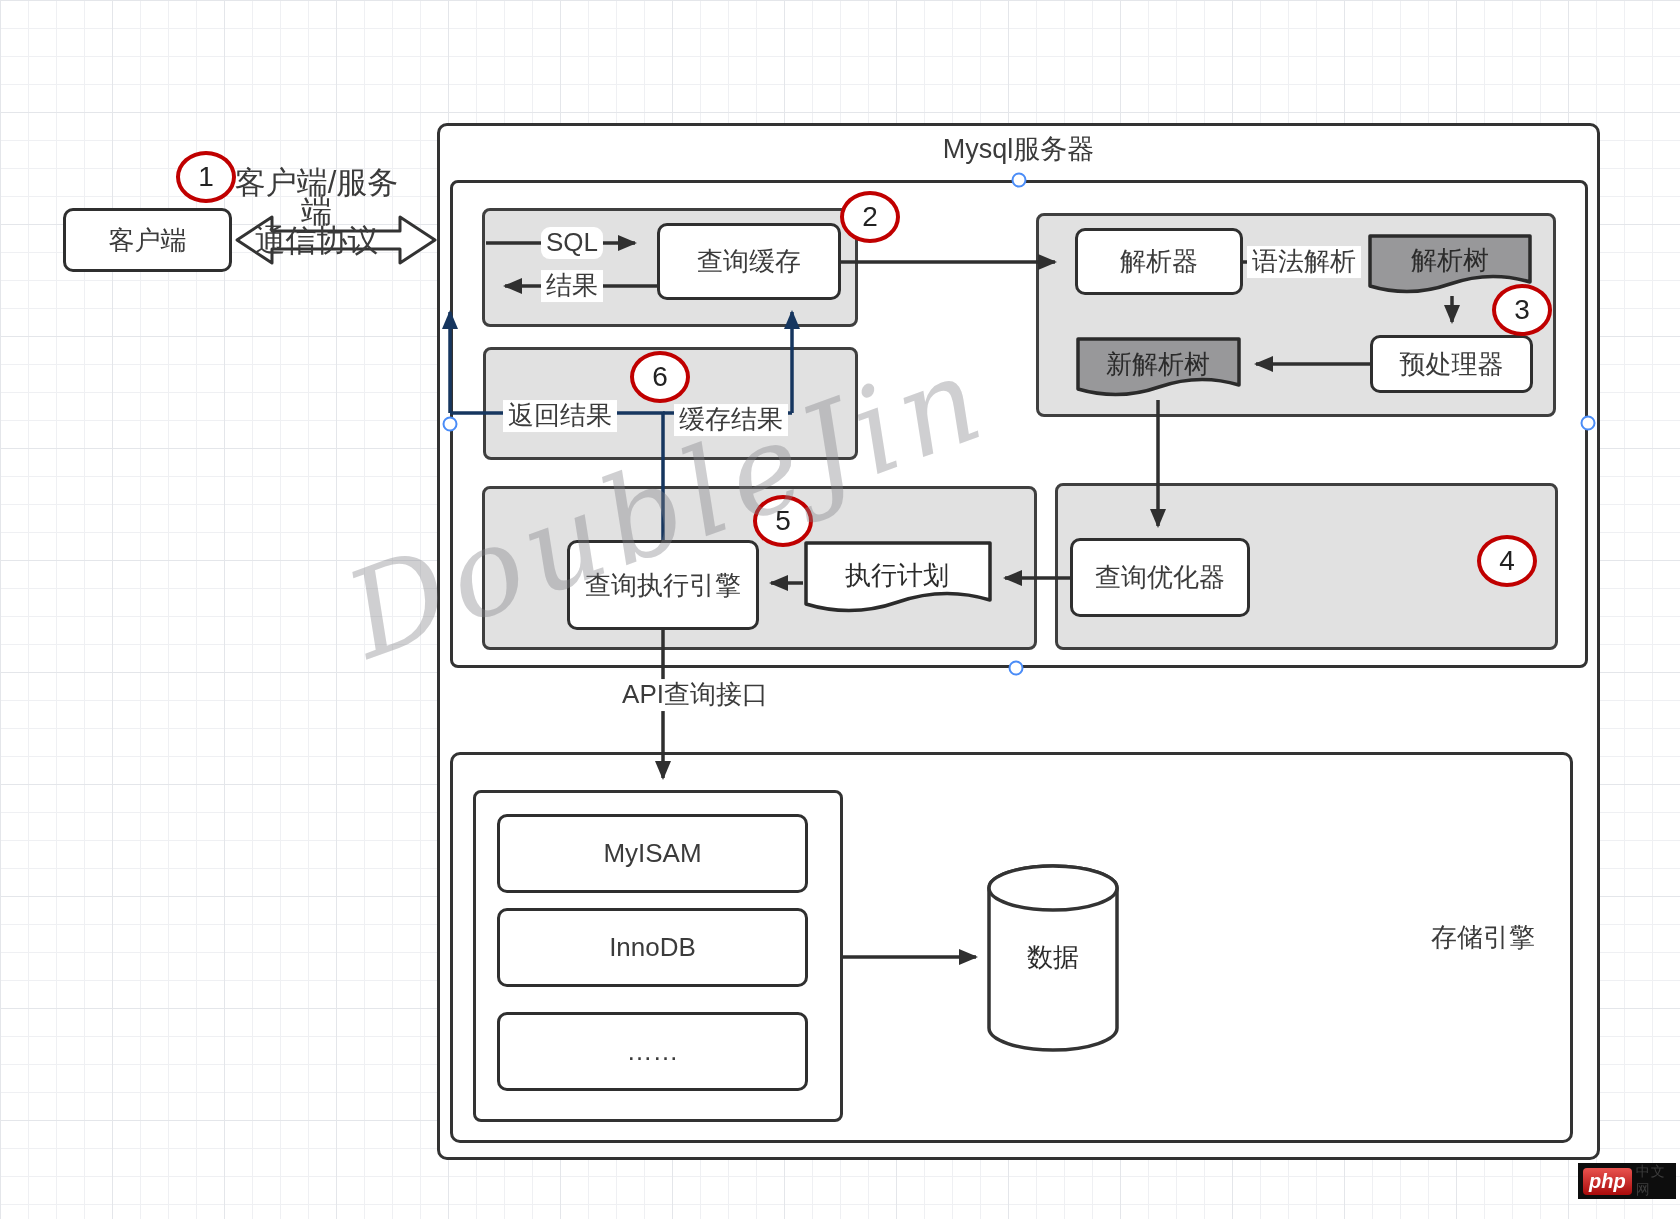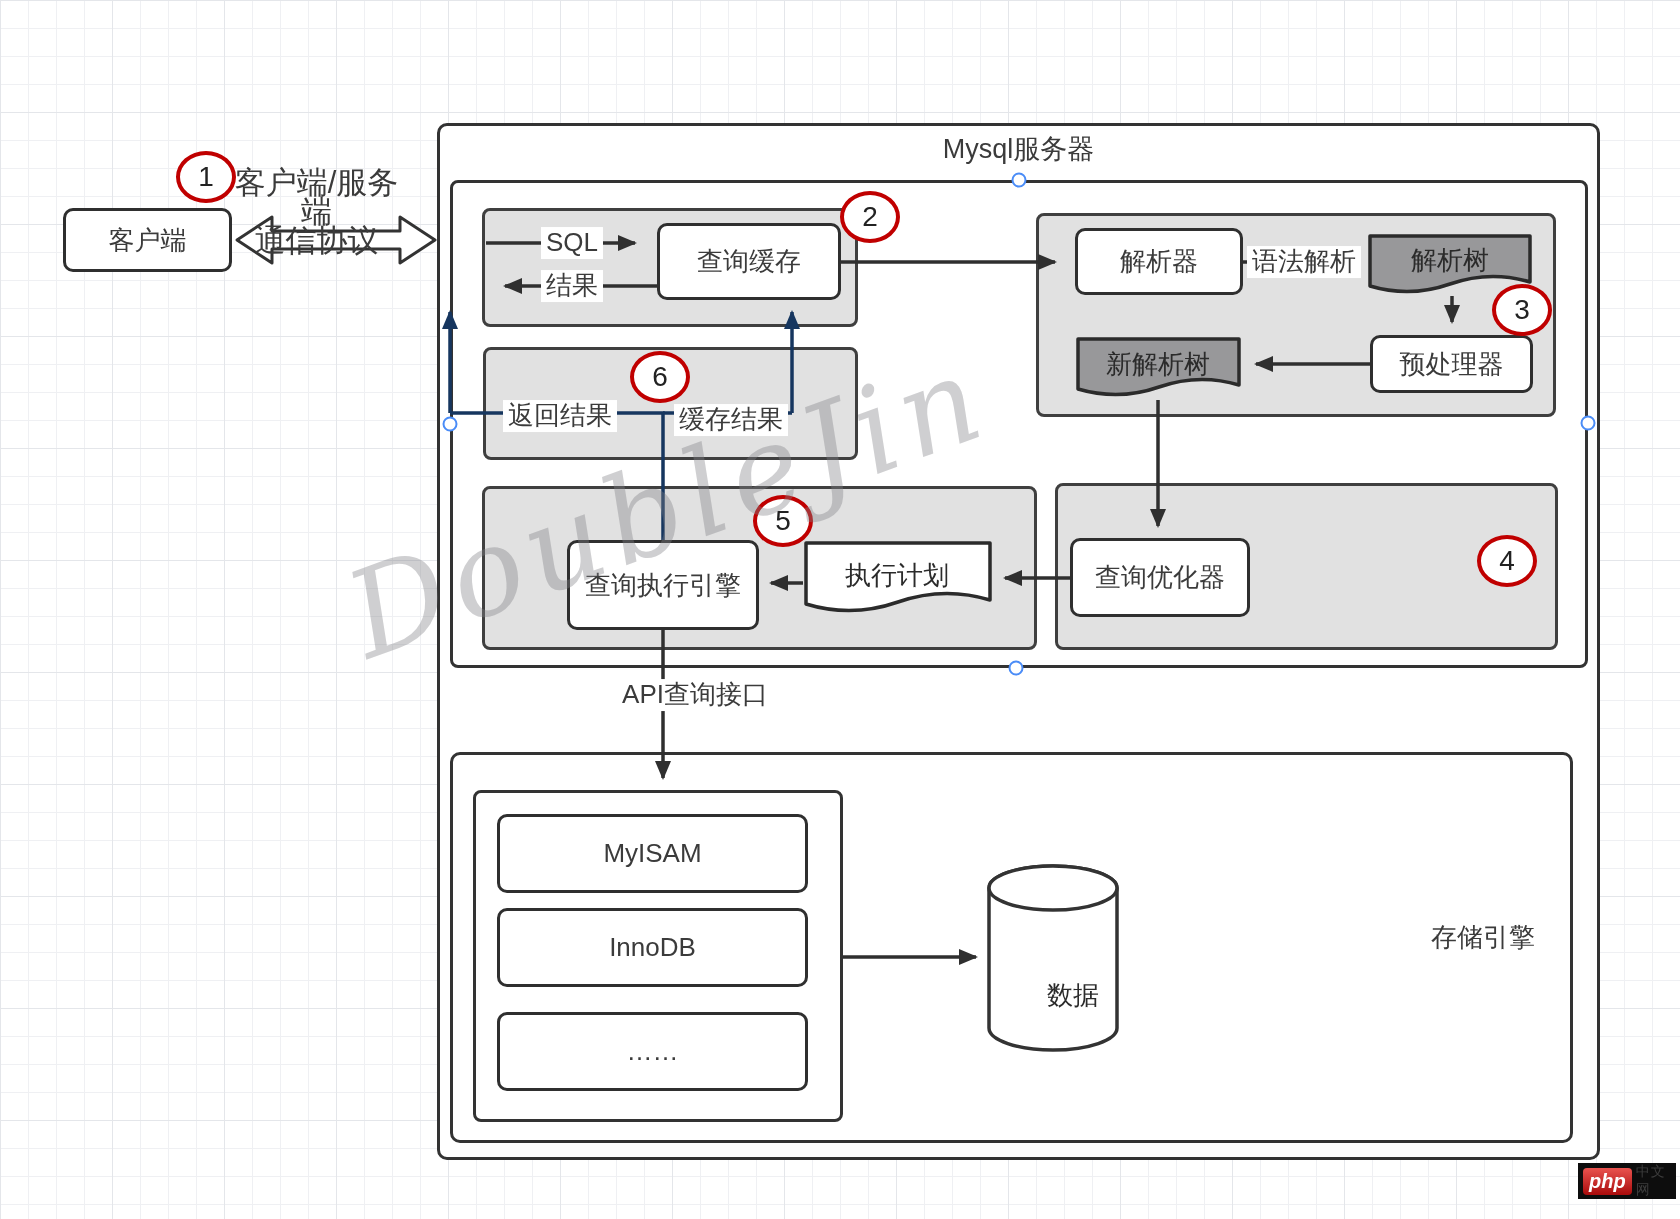--- a/index.html
+++ b/index.html
@@ -70,21 +70,21 @@
   <div class="abs nodebox" style="left:1370px;top:335px;width:163px;height:58px;">预处理器</div>
   <div class="abs nodebox" style="left:1070px;top:538px;width:180px;height:79px;">查询优化器</div>
   <div class="abs nodebox" style="left:567px;top:540px;width:192px;height:90px;">查询执行引擎</div>
 
   <div class="abs box" style="left:450px;top:752px;width:1123px;height:391px;z-index:1;"></div>
   <div class="abs box" style="left:473px;top:790px;width:370px;height:332px;border-radius:8px;z-index:2;"></div>
   <div class="abs nodebox" style="left:497px;top:908px;width:311px;height:79px;">InnoDB</div>
   <div class="abs nodebox" style="left:497px;top:814px;width:311px;height:79px;">MyISAM</div>
   <div class="abs nodebox" style="left:497px;top:1012px;width:311px;height:79px;">……</div>
   <div class="abs lbl" style="left:1395px;top:920px;width:140px;text-align:right;z-index:4;">存储引擎</div>
-  <div class="doc-label" style="left:1053px;top:995px;margin-left:20px;">数据</div>
+  <div class="doc-label" style="left:1053px;top:957px;">数据</div>
 
   <svg class="wires" width="1680" height="1219" viewBox="0 0 1680 1219">
     <defs>
       <marker id="mB" markerUnits="userSpaceOnUse" markerWidth="22" markerHeight="20" refX="18" refY="9" orient="auto">
         <path d="M1,1 L20,9 L1,17 Z" fill="#2f2f2f"></path>
       </marker>
       <marker id="mN" markerUnits="userSpaceOnUse" markerWidth="22" markerHeight="20" refX="18" refY="9" orient="auto">
         <path d="M1,1 L20,9 L1,17 Z" fill="#16365f"></path>
       </marker>
     </defs>
@@ -122,21 +122,21 @@
     <path d="M806,543 L990,543 L990,600 Q944,586 898,602 Q852,618 806,604 Z" fill="#ffffff" stroke="#2b2b2b" stroke-width="3.5" stroke-linejoin="round"></path>
 
     <path d="M989,888 L989,1028 A64,22 0 0 0 1117,1028 L1117,888 A64,22 0 0 0 989,888 Z" fill="#ffffff" stroke="#333" stroke-width="3.5"></path>
     <ellipse cx="1053" cy="888" rx="64" ry="22" fill="#ffffff" stroke="#333" stroke-width="3.5"></ellipse>
   </svg>
 
   <div class="doc-label" style="left:1450px;top:260px;">解析树</div>
   <div class="doc-label" style="left:1158px;top:364px;">新解析树</div>
   <div class="doc-label" style="left:897px;top:575px;">执行计划</div>
 
-  <div class="chip" style="left:572px;top:243px;">SQL</div>
+  <div class="chip" style="left:572px;top:243px;border-radius:9px;">SQL</div>
   <div class="chip" style="left:572px;top:286px;">结果</div>
   <div class="chip" style="left:1304px;top:262px;">语法解析</div>
   <div class="chip" style="left:560px;top:416px;">返回结果</div>
   <div class="chip" style="left:731px;top:420px;">缓存结果</div>
   <div class="chip" style="left:662px;top:695px;margin-left:33px;">API查询接口</div>
 
   <div class="badge" style="left:206px;top:177px;">1</div>
   <div class="badge" style="left:870px;top:217px;">2</div>
   <div class="badge" style="left:1522px;top:310px;">3</div>
   <div class="badge" style="left:1507px;top:561px;">4</div>

